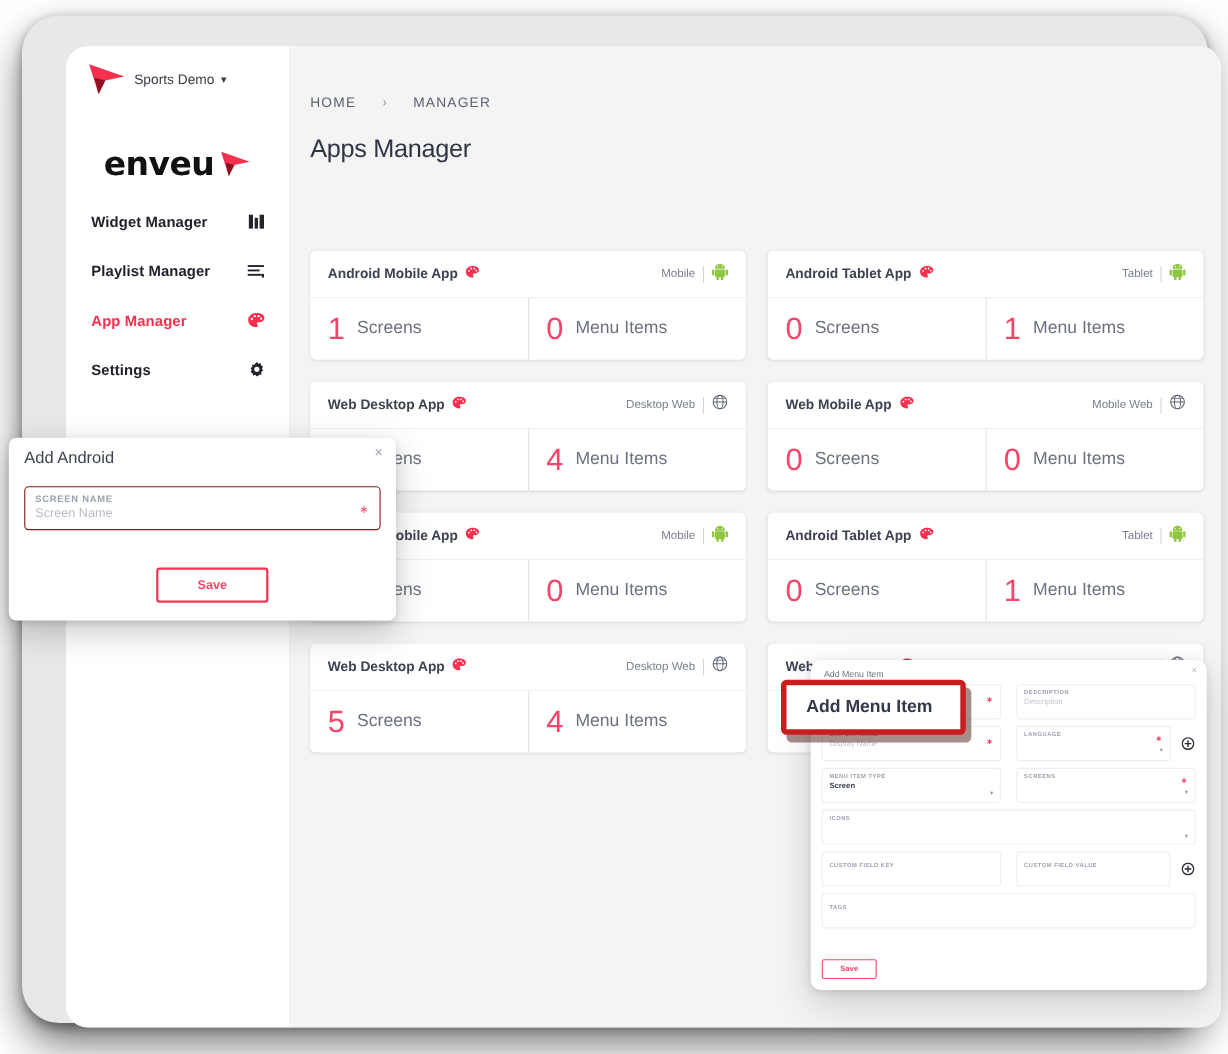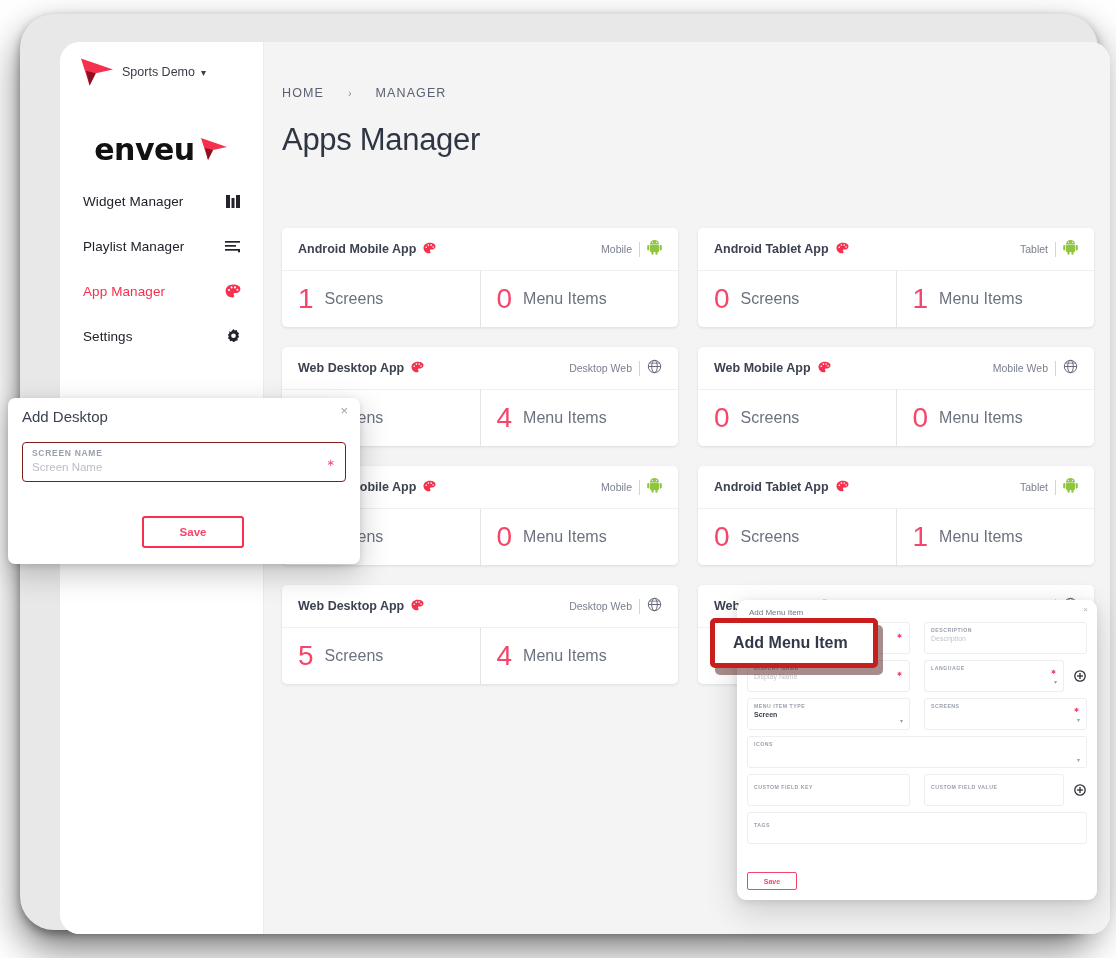--- a/index.html
+++ b/index.html
@@ -53,42 +53,42 @@
   }
   #tenant-name { font-size: 12.5px; color: #3b3b46; }
   .chev { font-size: 10px; color: #3b3b46; }
 
   .nav-item {
     display: flex; align-items: center; justify-content: space-between;
     height: 40px; margin: 5px 0;
     padding: 0 22px 0 23px;
     cursor: pointer;
   }
-  .nav-label { font-size: 13.5px; font-weight: 400; color: #21212b; letter-spacing: 0.1px; }
+  .nav-label { font-size: 13.5px; font-weight: 700; color: #21212b; letter-spacing: 0.1px; }
   .nav-item.active .nav-label { color: #f5314f; }
   .nav-ico { width: 16px; height: 16px; display: flex; align-items: center; justify-content: center; }
 
   
   #main {
     position: absolute;
     left: 204px; top: 0;
     width: 846px; height: 892px;
     background: #f4f4f5;
   }
   #page-head {
     background: #f4f4f5;
     padding: 44px 0 0 18px;
     height: 172px;
   }
   #breadcrumb { display: flex; align-items: center; gap: 24px; }
   .crumb { font-size: 12.5px; letter-spacing: 1.1px; color: #5b6172; font-weight: 400; }
   .crumb-sep { font-size: 11px; color: #8a8f9c; }
   #page-title {
     margin-top: 22px;
-    font-size: 31px; font-weight: 400; color: #2f3542; letter-spacing: -0.3px;
+    font-size: 23px; font-weight: 400; color: #2f3542; letter-spacing: -0.3px;
   }
 
   
   #card-grid {
     position: absolute;
     left: 18px; top: 186px;
     width: 812px;
     display: grid;
     grid-template-columns: 396px 396px;
     gap: 20px 20px;
@@ -627,21 +627,21 @@
             </div>
           </div>
         </div>
 
       </div>
     </div>
   </div>
 </div>
 
 <div id="add-screen-modal">
-  <div id="add-screen-title">Add Desktop</div>
+  <div id="add-screen-title">Add Android</div>
   <div id="add-screen-close">×</div>
   <div id="screen-name-field">
     <div id="screen-name-label">SCREEN NAME</div>
     <input id="screen-name-input" type="text" placeholder="Screen Name" style="">
     <div id="screen-name-req">∗</div>
   </div>
   <button id="add-screen-save">Save</button>
 </div>
 
 <div id="add-menu-dialog">

